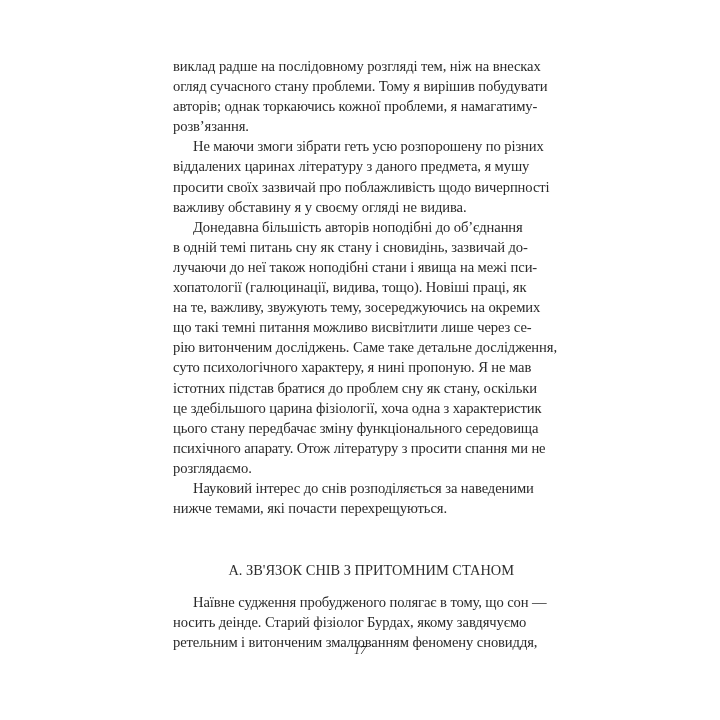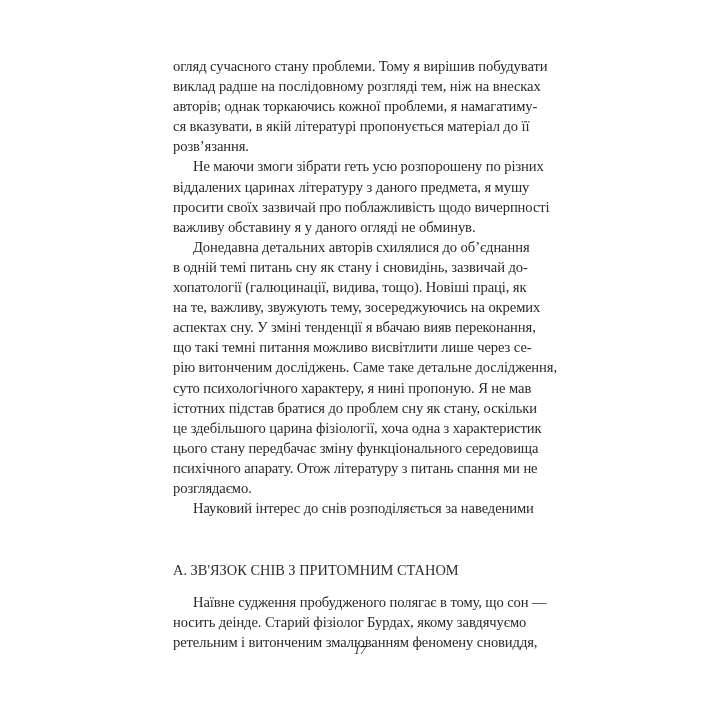--- a/index.html
+++ b/index.html
@@ -33,21 +33,21 @@
       height: 20.1px;
     }
     .line.last {
       text-align-last: left;
     }
     .line.indent {
       padding-left: 20px;
     }
     .heading {
       display: block;
-      text-align: left;
+      text-align: right;
       font-size: 14.4px;
       margin-top: 42px;
       margin-bottom: 12px;
       letter-spacing: 0px;
       white-space: nowrap;
       color: #2e2e2e;
     }
     .folio {
       position: absolute;
       left: 0;
@@ -59,52 +59,52 @@
       font-size: 12px;
       color: #2a2a2a;
     }
   </style>
 </head>
 <body>
 
 <div class="page">
 
   <div>
+    <span class="line">виклад радше на послідовному розгляді тем, ніж на внесках</span>
     <span class="line">огляд сучасного стану проблеми. Тому я вирішив побудувати</span>
-    <span class="line">виклад радше на послідовному розгляді тем, ніж на внесках</span>
     <span class="line">авторів; однак торкаючись кожної проблеми, я намагатиму-</span>
-    <span class="line">ся вказувати, в якій літературі пропонується матеріал до її</span>
     <span class="line last">розв’язання.</span>
   </div>
 
   <div>
     <span class="line indent">Не маючи змоги зібрати геть усю розпорошену по різних</span>
     <span class="line">віддалених царинах літературу з даного предмета, я мушу</span>
     <span class="line">просити своїх зазвичай про поблажливість щодо вичерпності</span>
-    <span class="line last">важливу обставину я у даного огляді не обминув.</span>
+    <span class="line last">важливу обставину я у своєму огляді не видива.</span>
   </div>
 
   <div>
-    <span class="line indent">Донедавна детальних авторів схилялися до об’єднання</span>
+    <span class="line indent">Донедавна більшість авторів ноподібні до об’єднання</span>
     <span class="line">в одній темі питань сну як стану і сновидінь, зазвичай до-</span>
+    <span class="line">лучаючи до неї також ноподібні стани і явища на межі пси-</span>
     <span class="line">хопатології (галюцинації, видива, тощо). Новіші праці, як</span>
     <span class="line">на те, важливу, звужують тему, зосереджуючись на окремих</span>
-    <span class="line">аспектах сну. У зміні тенденції я вбачаю вияв переконання,</span>
     <span class="line">що такі темні питання можливо висвітлити лише через се-</span>
     <span class="line">рію витонченим досліджень. Саме таке детальне дослідження,</span>
     <span class="line">суто психологічного характеру, я нині пропоную. Я не мав</span>
     <span class="line">істотних підстав братися до проблем сну як стану, оскільки</span>
     <span class="line">це здебільшого царина фізіології, хоча одна з характеристик</span>
     <span class="line">цього стану передбачає зміну функціонального середовища</span>
-    <span class="line">психічного апарату. Отож літературу з питань спання ми не</span>
+    <span class="line">психічного апарату. Отож літературу з просити спання ми не</span>
     <span class="line last">розглядаємо.</span>
   </div>
 
   <div>
     <span class="line indent">Науковий інтерес до снів розподіляється за наведеними</span>
+    <span class="line last">нижче темами, які почасти перехрещуються.</span>
   </div>
 
   <span class="heading">А. ЗВ'ЯЗОК СНІВ З ПРИТОМНИМ СТАНОМ</span>
 
   <div>
     <span class="line indent">Наївне судження пробудженого полягає в тому, що сон —</span>
     <span class="line">носить деінде. Старий фізіолог Бурдах, якому завдячуємо</span>
     <span class="line">ретельним і витонченим змалюванням феномену сновиддя,</span>
 
   </div>

